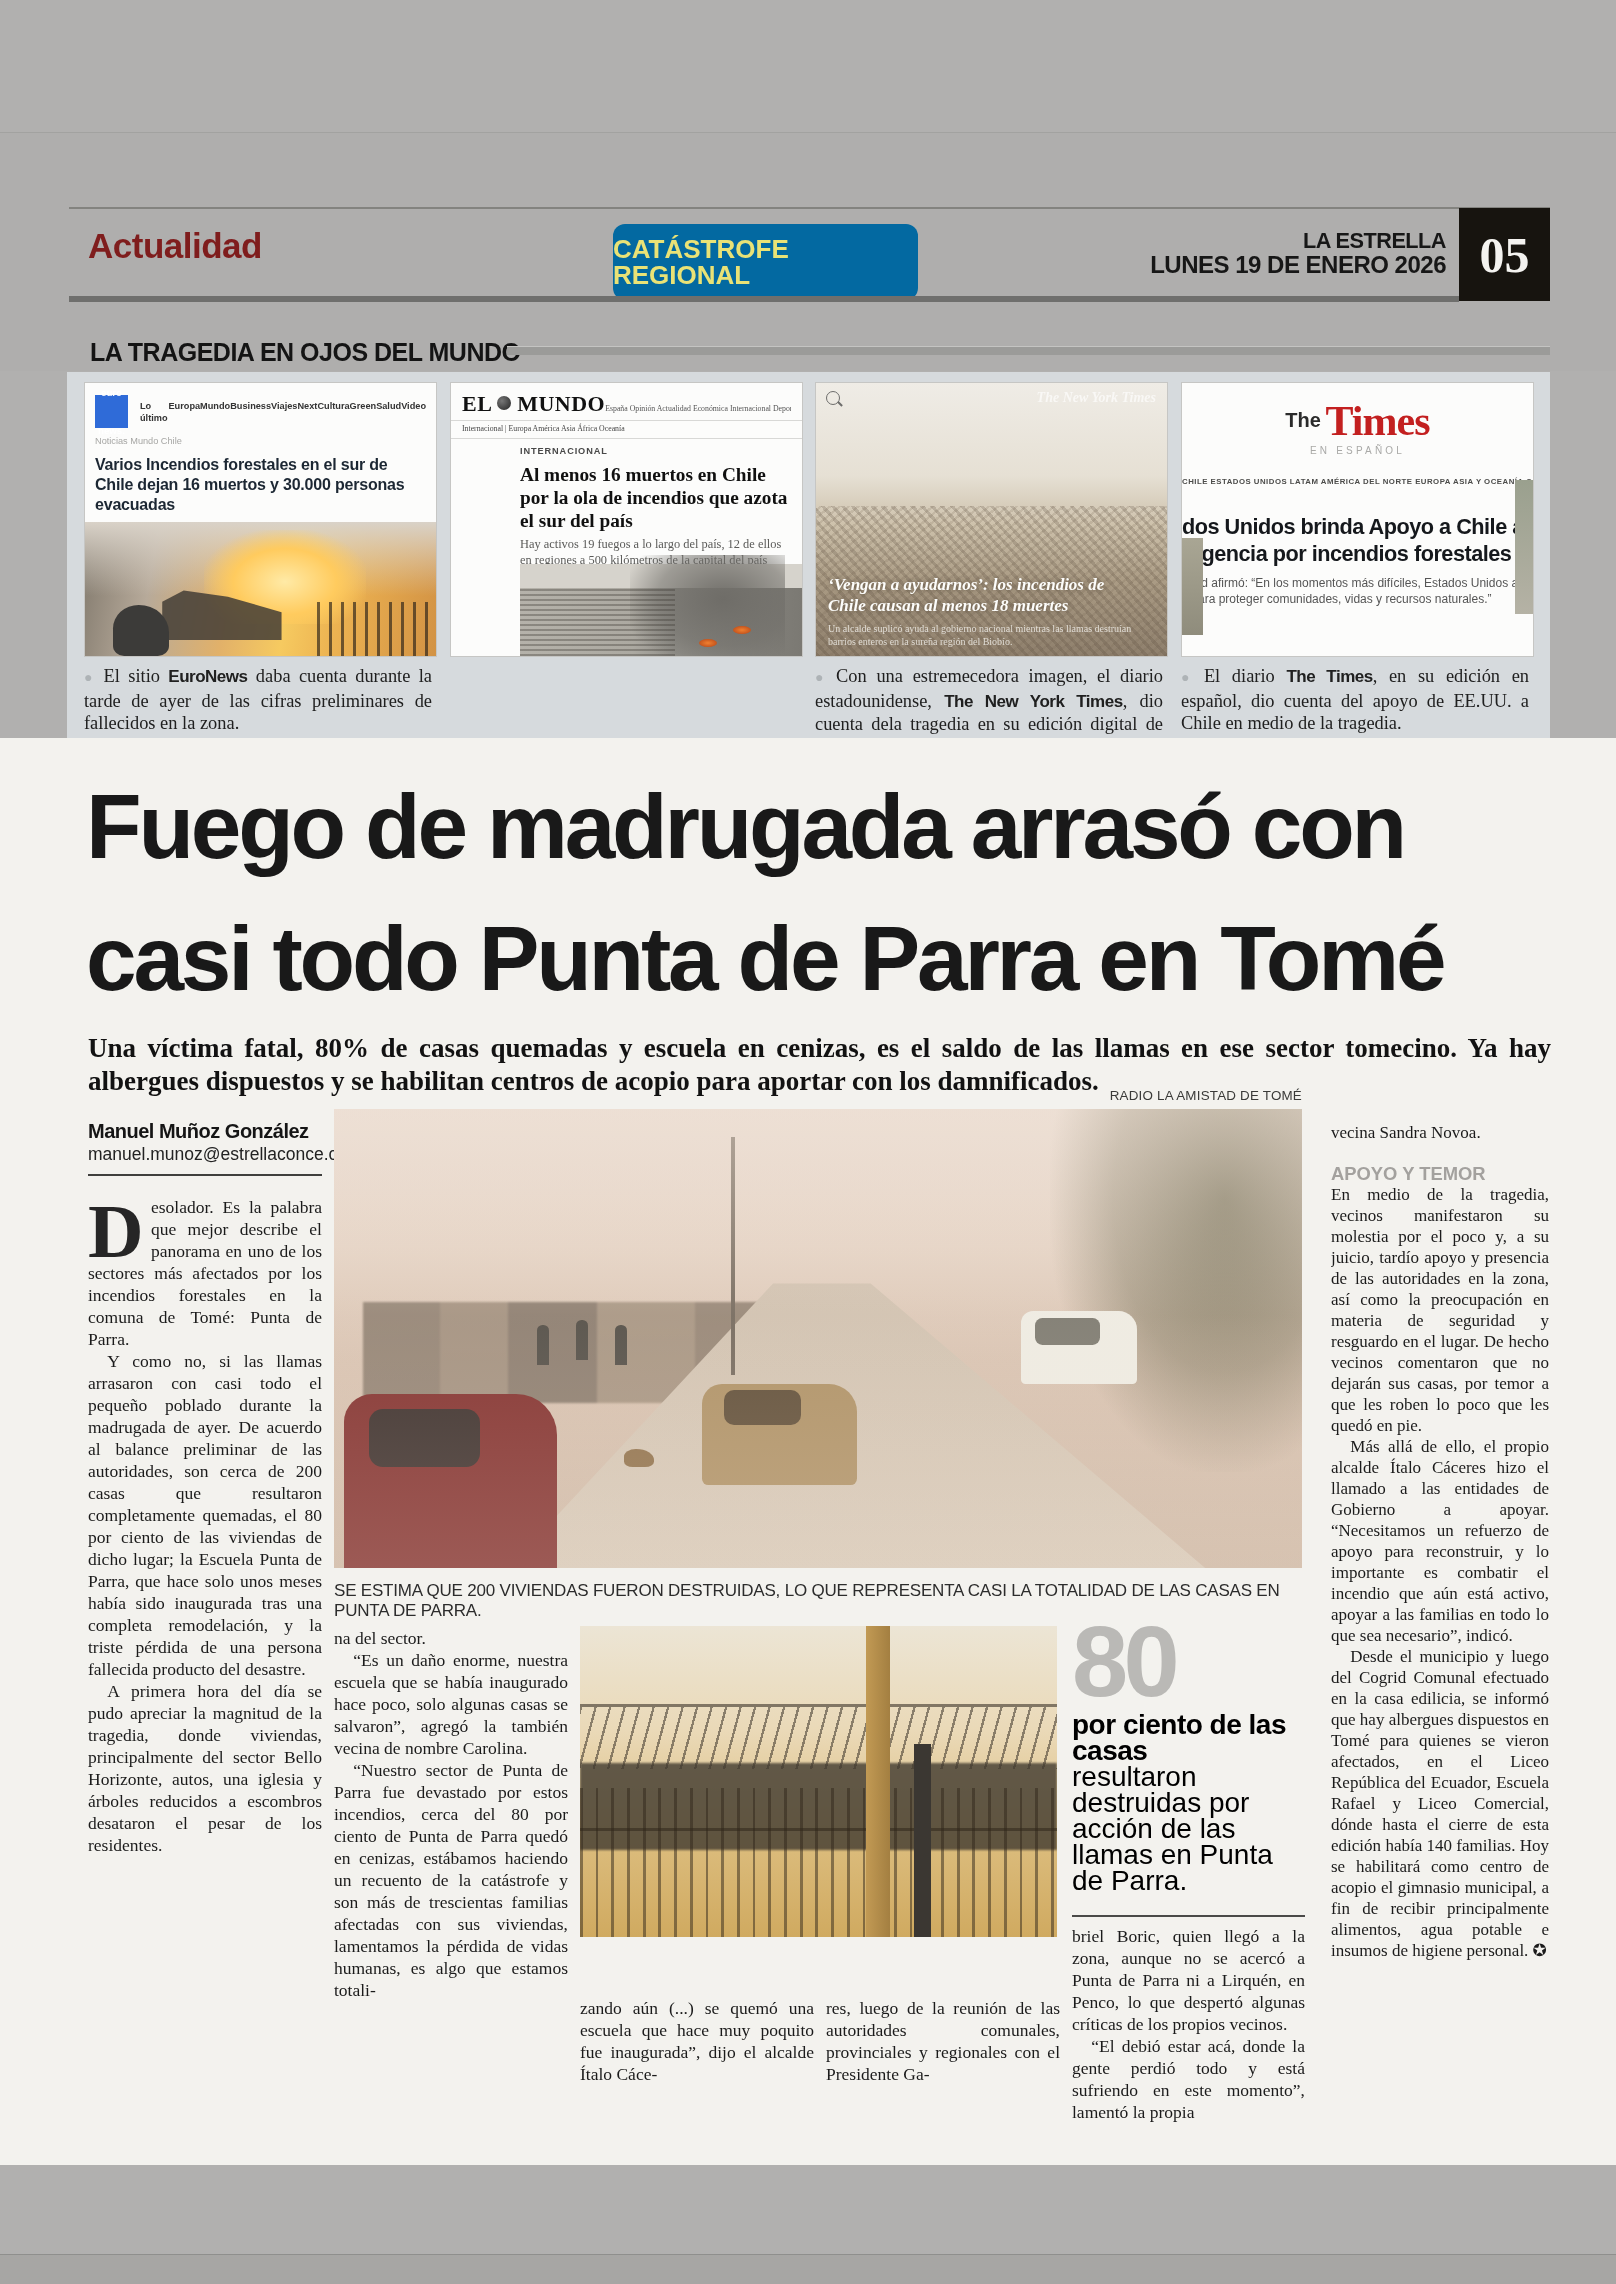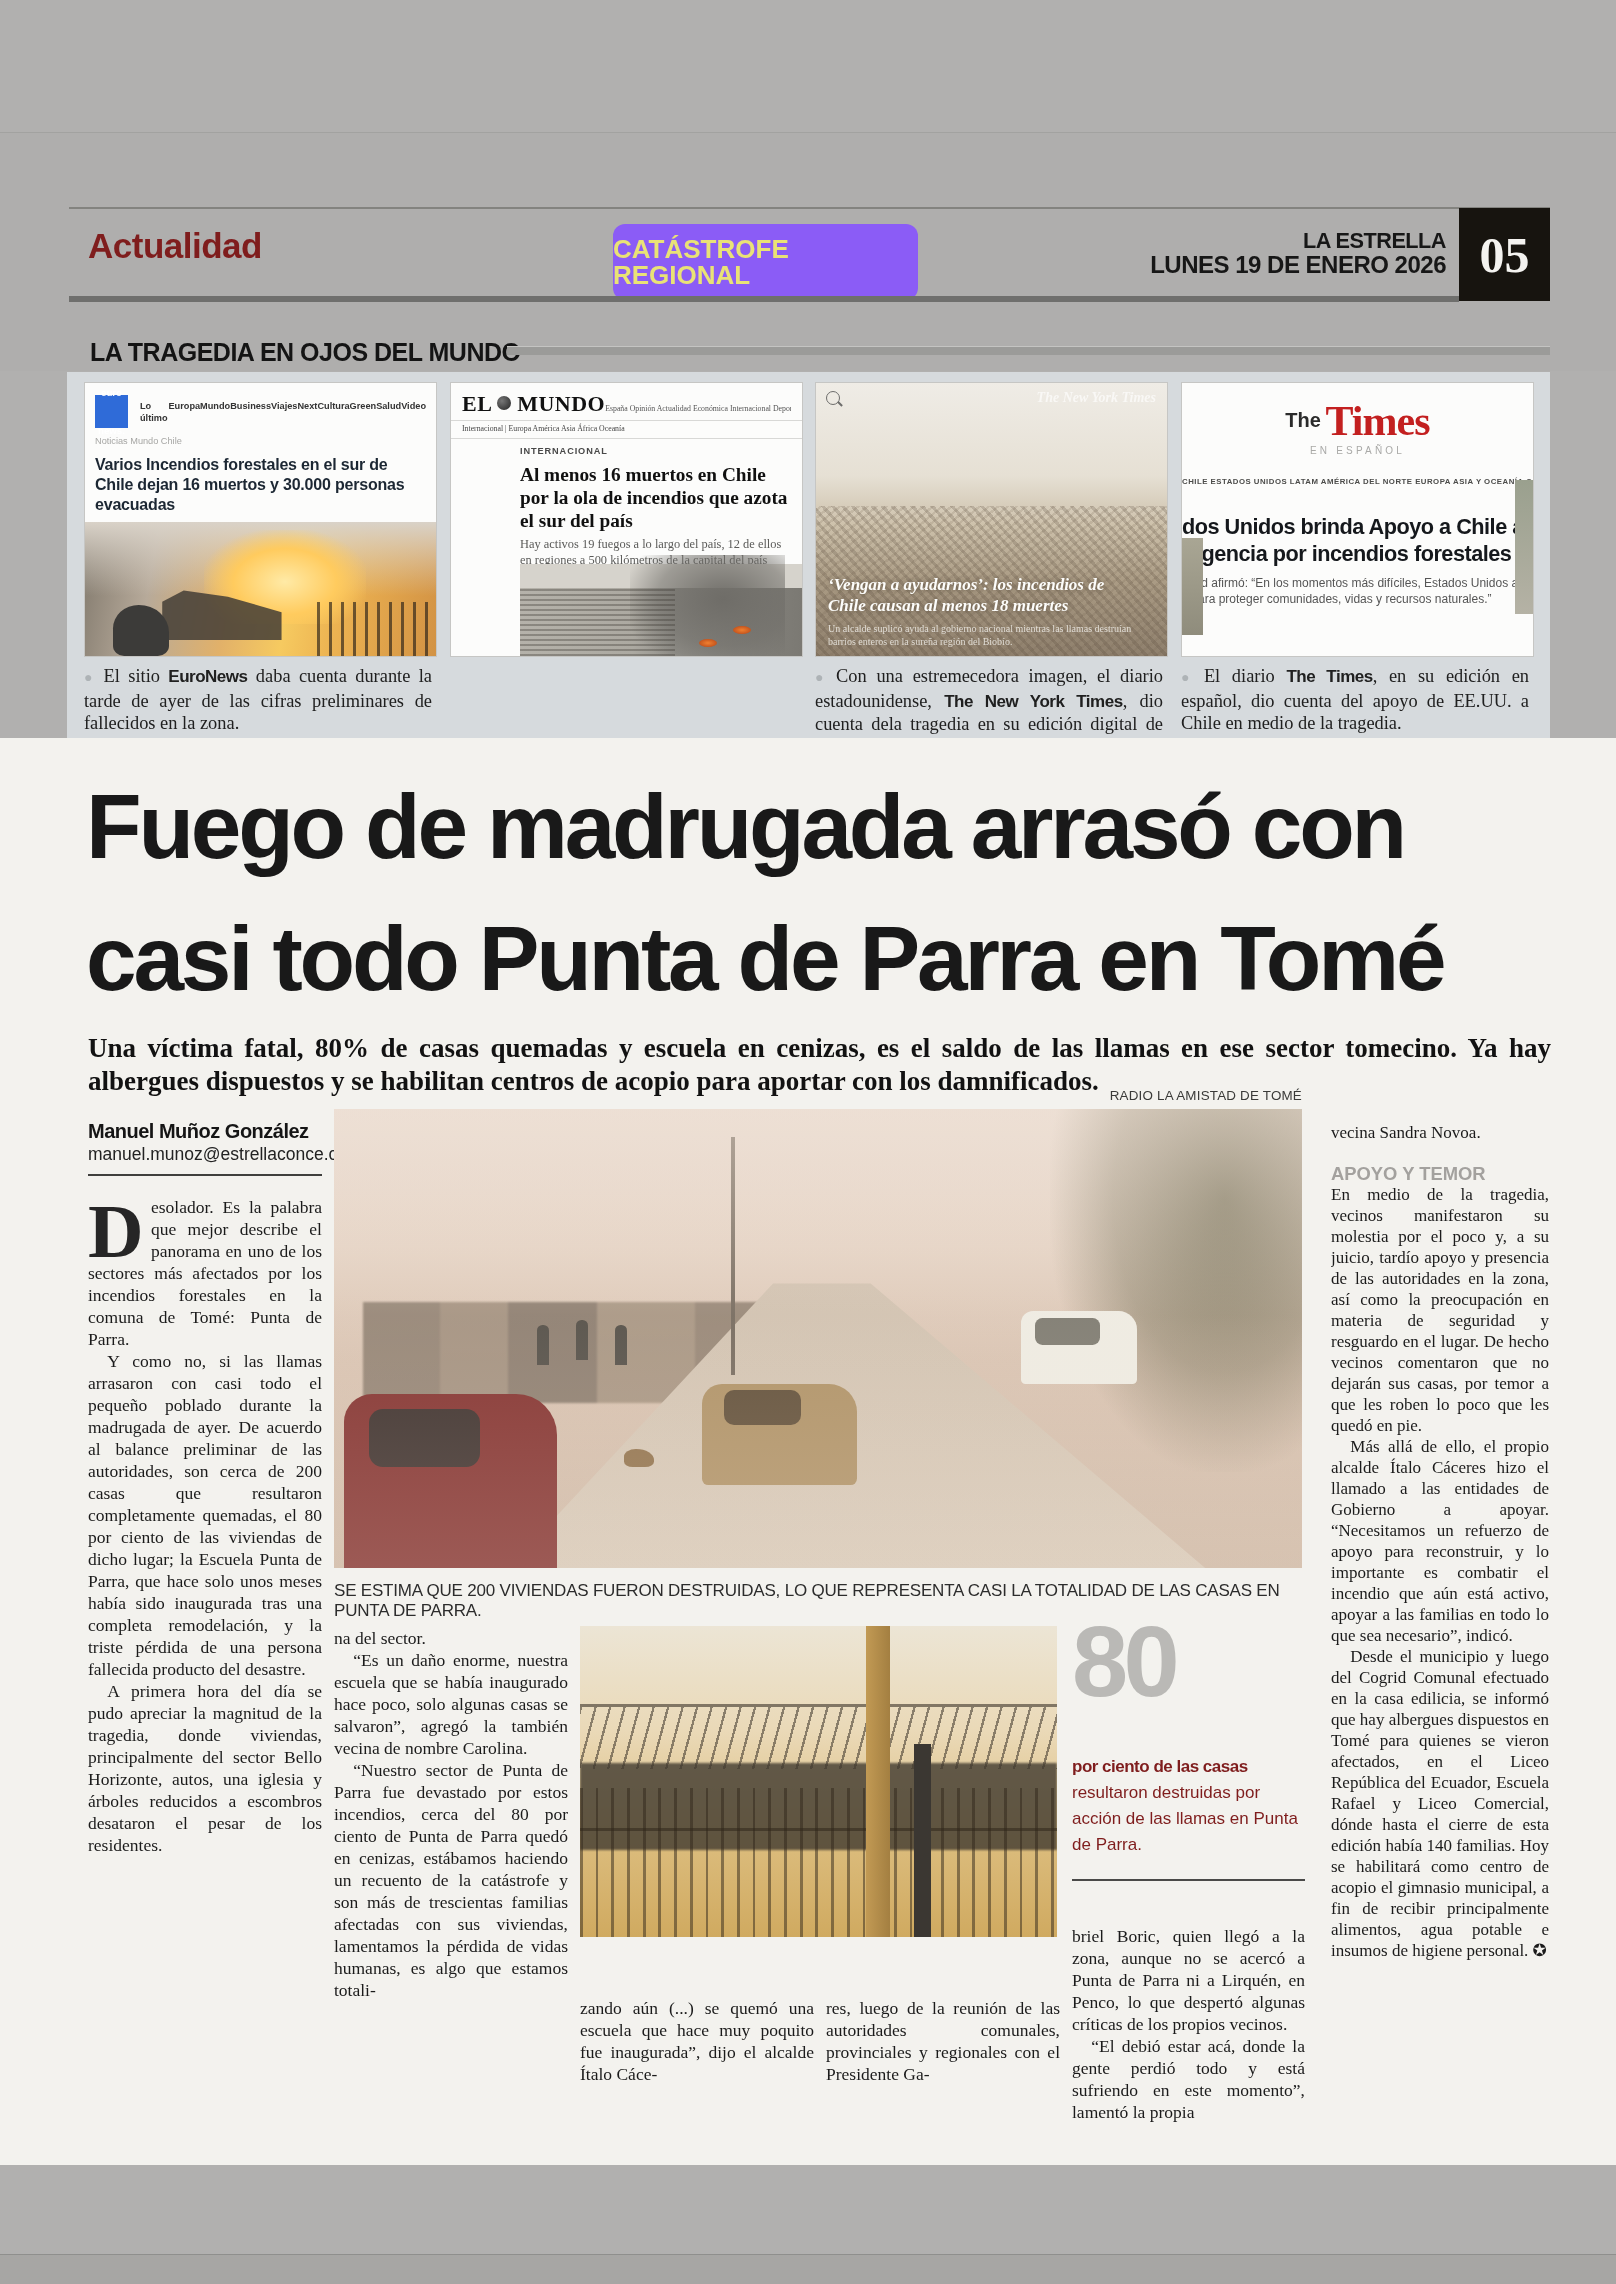--- a/index.html
+++ b/index.html
@@ -9,21 +9,21 @@
   
   .top-strip{left:0;top:0;width:1616px;height:132px;background:#b1b0af;border-bottom:1.4px solid #a2a2a0;}
   .header-zone{left:0;top:133px;width:1616px;height:238px;background:#afaead;}
   .bottom-strip{left:0;top:2165px;width:1616px;height:119px;background:#b1b0af;}
   .bottom-strip .edge{position:absolute;left:0;top:89px;width:100%;height:1.4px;background:#8f8f8d;}
   .bottom-strip .dark{position:absolute;left:0;top:90px;width:100%;height:28.6px;background:#a7a6a4;}
   
   .rule-top{left:69px;top:207px;width:1481px;height:2.3px;background:#83837f;}
   .rule-thick{left:69px;top:296px;width:1390px;height:6.4px;background:#6f6f6d;}
   .section-title{left:88px;top:228px;font:700 35px/1 "Liberation Sans",sans-serif;color:#7f1d1d;letter-spacing:-0.5px;}
-  .badge{left:613px;top:224px;width:305px;height:76px;background:#8b5cf6;border-radius:12px;
+  .badge{left:613px;top:224px;width:305px;height:76px;background:#0369a1;border-radius:12px;
          display:flex;align-items:center;justify-content:center;}
   .badge span{font:700 26px/1 "Liberation Sans",sans-serif;color:#e9e276;letter-spacing:0px;}
   .brand-block{right:170px;top:228px;text-align:right;font-family:"Liberation Sans",sans-serif;color:#171717;}
   .brand-block .paper{font-weight:800;font-size:21.7px;line-height:25px;letter-spacing:-0.5px;}
   .brand-block .date{font-weight:700;font-size:24px;line-height:24px;letter-spacing:-0.5px;}
   .page-box{left:1459px;top:208px;width:91px;height:93px;background:#17140f;display:flex;align-items:center;justify-content:center;}
   .page-box span{font:700 50px/1 "Liberation Serif",serif;color:#f4f3f0;}
   
   .world-title{left:90px;top:340px;font:800 25px/1 "Liberation Sans",sans-serif;color:#141414;letter-spacing:-0.5px;}
   .world-bar{left:507px;top:346px;width:1043px;height:8.3px;background:#9b9b99;border-top:1.8px solid #c4c4c2;}
@@ -136,21 +136,21 @@
   .school .roofline{position:absolute;left:0;top:25%;width:100%;height:2.8px;background:rgba(58,50,40,.6);}
   .school .dark{position:absolute;left:0;top:44%;width:100%;height:28%;background:rgba(64,58,48,.8);filter:blur(0.9px);}
   .school .fence{position:absolute;left:0;bottom:0;width:100%;height:48%;
      background:repeating-linear-gradient(90deg,rgba(48,38,26,.5) 0 2.8px,rgba(0,0,0,0) 2.8px 15.7px);}
   .school .rail{position:absolute;left:0;bottom:34%;width:100%;height:3.7px;background:rgba(48,38,26,.55);}
   .school .pole-y{position:absolute;left:60%;top:0;width:5%;height:100%;background:linear-gradient(90deg,#c29a54,#a37f41);}
   .school .pole-d{position:absolute;left:70%;top:38%;width:3.5%;height:62%;background:#3b3732;}
   
   .stat{left:1072px;top:1611px;width:233px;font-family:"Liberation Sans",sans-serif;}
   .stat .num{font-weight:800;font-size:101px;line-height:1;letter-spacing:-4.6px;color:#bab9b6;}
-  .stat .lead{margin-top:42px;font-size:17px;line-height:26px;color:#7f1d1d;}
+  .stat .lead{font-size:28px;line-height:26px;color:#000000;}
   .stat .lead b{letter-spacing:-0.5px;}
   .stat .rule{margin-top:21px;width:100%;height:1.8px;background:#4a4a48;}
   .statbody{left:1072px;top:1925px;width:233px;height:223px;}
   .apoyo-head{font:700 18.4px/21px "Liberation Sans",sans-serif;color:#a3a19e;letter-spacing:0;}
 </style>
 </head>
 <body>
 
 <div class="canvas">
 

